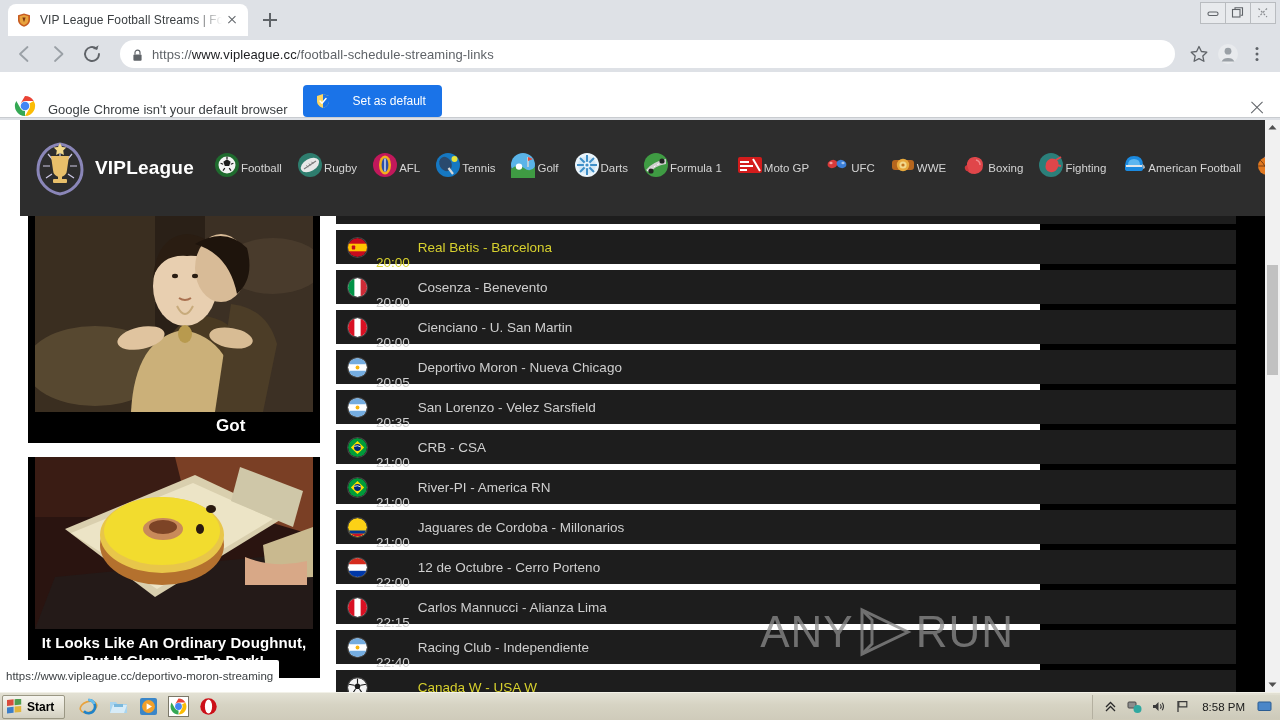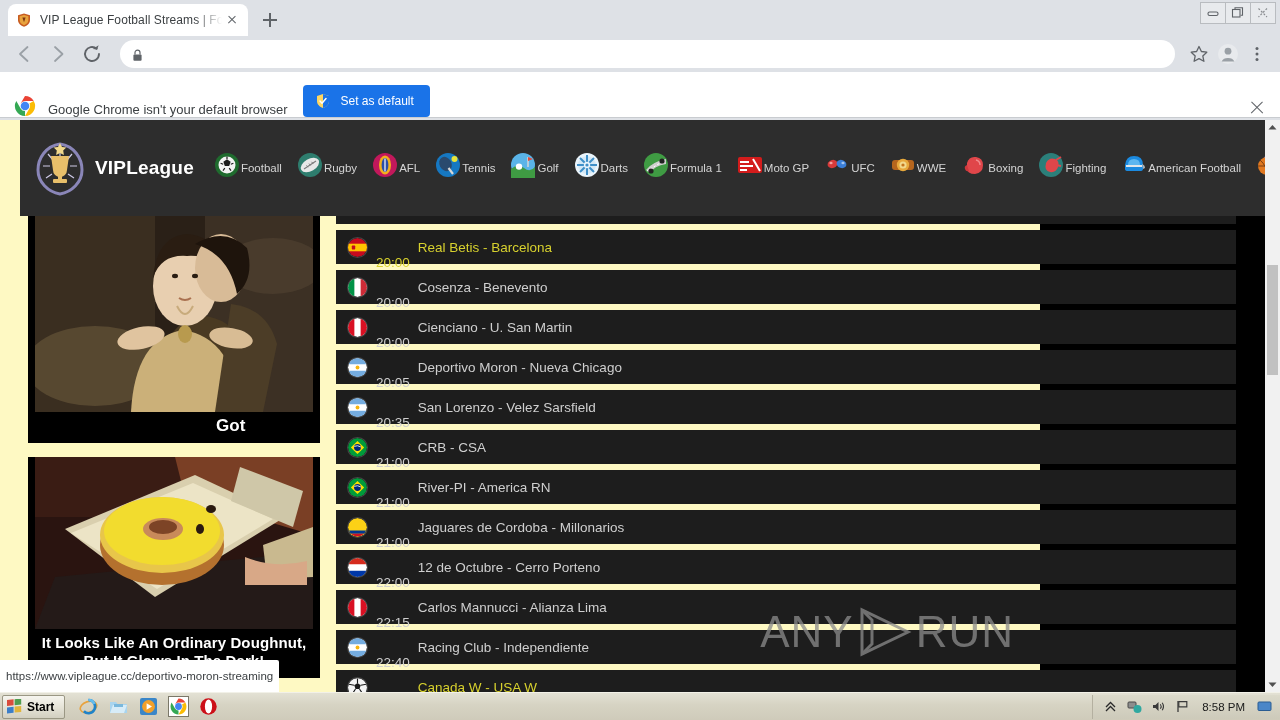--- a/index.html
+++ b/index.html
@@ -63,36 +63,36 @@
   
   .infobar {
     height:46px; background:#fff; display:flex; align-items:flex-end;
     padding:0 14px; border-bottom:1px solid #c9ccd0;
   }
   .chrome-logo { width:22px; height:22px; flex:0 0 22px; margin-right:12px; position:relative; }
   .infobar-text { font-size:13px; color:#3c4043; margin-right:16px; }
   .setdefault {
     background:#1a73e8; color:#fff; border:none; border-radius:4px;
     height:32px; padding:0 16px 0 12px; font-size:12px;
-    font-family:"Liberation Sans", sans-serif; display:flex; align-items:center; cursor:pointer;
+    font-family:"Liberation Sans", sans-serif; display:flex; align-items:center; cursor:pointer;gap:12px;
   }
   .setdefault .shield { width:16px; height:16px; margin-right:9px; flex:0 0 16px; }
   .infobar-close { margin-left:auto; width:18px; height:18px; position:relative; cursor:pointer; }
   .infobar-close:before, .infobar-close:after {
     content:""; position:absolute; left:1px; top:8px; width:16px; height:1.4px; background:#5f6368;
   }
   .infobar-close:before { transform:rotate(45deg); }
   .infobar-close:after  { transform:rotate(-45deg); }
 
   
   .viewport {
     position:absolute; left:0; top:120px; width:1280px; height:572px;
     background:#000; overflow:hidden;
   }
-  .page { position:absolute; left:0; top:0; width:1040px; height:572px; background:#fef9c3;padding-left:33px; }
+  .page { position:absolute; left:0; top:0; width:1040px; height:572px; background:#ffffff;padding-left:33px; }
 
   
   .site-header {
     position:absolute; left:20px; top:0; width:1245px; height:96px;
     background:#2d2d2d; display:flex; align-items:center; padding:0 14px;
   }
   .brand { display:flex; align-items:center; flex:0 0 auto; margin-right:12px; }
   .brand-logo { width:52px; height:56px; position:relative; margin-right:9px; }
   .brand-name { color:#fff; font-size:19px; font-weight:bold; letter-spacing:.2px; }
 
@@ -232,20 +232,23 @@
           <path d="M20.6 5.2 L19.2 9.6 L14.8 9.0 Z" fill="#5f6368"></path>
         </svg>
       </span>
 
       <div class="omnibox">
         <span class="lock">
           <svg width="11" height="13" viewBox="0 0 11 13">
             <path d="M3 5.5 V3.6 a2.5 2.5 0 0 1 5 0 V5.5" fill="none" stroke="#5f6368" stroke-width="1.2"></path>
             <rect x="1.4" y="5.4" width="8.2" height="6.4" rx="1" fill="#5f6368"></rect>
           </svg>
+        </span>
+        <span class="url">
+          <span>https://</span><span class="dom">www.vipleague.cc</span><span>/football-schedule-streaming-links</span>
         </span>
       </div>
 
       <span class="tb-icon">
         <svg width="26" height="26" viewBox="0 0 26 26">
             <path d="M13 5.5 L15.4 10.5 L20.8 11.2 L16.8 14.9 L17.9 20.3 L13 17.6 L8.1 20.3 L9.2 14.9 L5.2 11.2 L10.6 10.5 Z" fill="none" stroke="#5f6368" stroke-width="1.3" stroke-linejoin="round"></path>
           </svg>
       </span>
       <span class="tb-icon">
         <svg width="26" height="26" viewBox="0 0 26 26">

